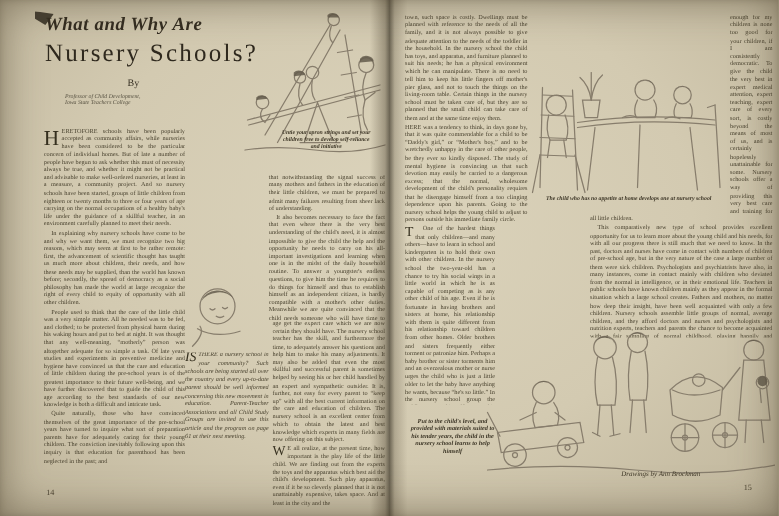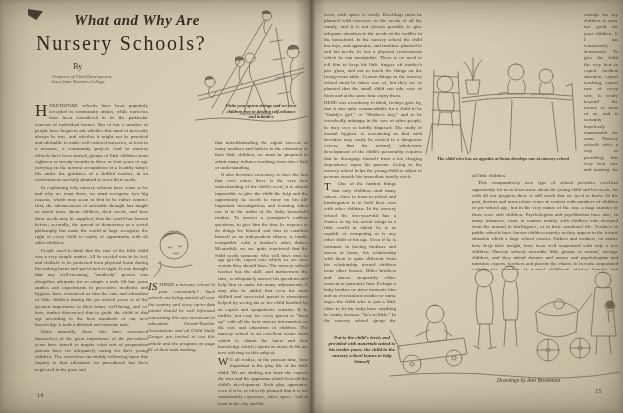--- a/index.html
+++ b/index.html
@@ -10,23 +10,23 @@
   }
   .spread::after{content:"";position:absolute;inset:0;pointer-events:none;
     box-shadow:inset 0 0 34px rgba(73,62,42,.55), inset 0 0 5px rgba(73,62,42,.25);}
   .abs{position:absolute;}
   .gutter{left:296px;top:0;width:30px;height:413px;
     background:linear-gradient(90deg, rgba(70,60,42,0) 0%, rgba(70,60,42,.38) 40%, rgba(38,32,20,.6) 52%, rgba(70,60,42,.25) 66%, rgba(70,60,42,0) 100%);}
   .scanmark{left:28px;top:9px;width:15px;height:11px;background:#2e281d;
     clip-path:polygon(0 0,100% 20%,55% 100%,0 55%);opacity:.85;}
 
   
-  .t1{font-style:italic;font-weight:bold;font-size:15px;letter-spacing:.5px;color:#332c20;text-align:right;}
+  .t1{font-style:italic;font-weight:bold;font-size:15px;letter-spacing:.5px;color:#332c20;}
   .t2{font-size:20px;letter-spacing:1.8px;color:#2f291e;margin-top:3px;white-space:nowrap;}
-  .by{margin:7px 0 0 37px;font-size:8px;color:#3a3326;}
+  .by{margin:7px 0 0 66px;font-size:8px;color:#3a3326;}
   .auth{margin:3px 0 0 12px;font-size:10px;letter-spacing:2.2px;color:#3a3326;white-space:nowrap;}
   .at{margin:3px 0 0 16px;font-size:4.6px;font-style:italic;line-height:5.4px;color:#565040;}
 
   
   .bt{font-size:5px;line-height:6.2px;text-align:justify;overflow:hidden;color:#4a4330;}
   .bt p{margin:0 0 1px 0;}
   .bt p.ind{text-indent:6px;}
   .dc3{float:left;font-size:17px;line-height:13.5px;padding:1px 2px 0 0;color:#36301f;}
   .dc2{float:left;font-size:11px;line-height:9px;padding:0 1.5px 0 0;color:#36301f;}
   .cap{font-style:italic;font-weight:bold;font-size:4.6px;line-height:5.6px;text-align:center;color:#3b3425;}

